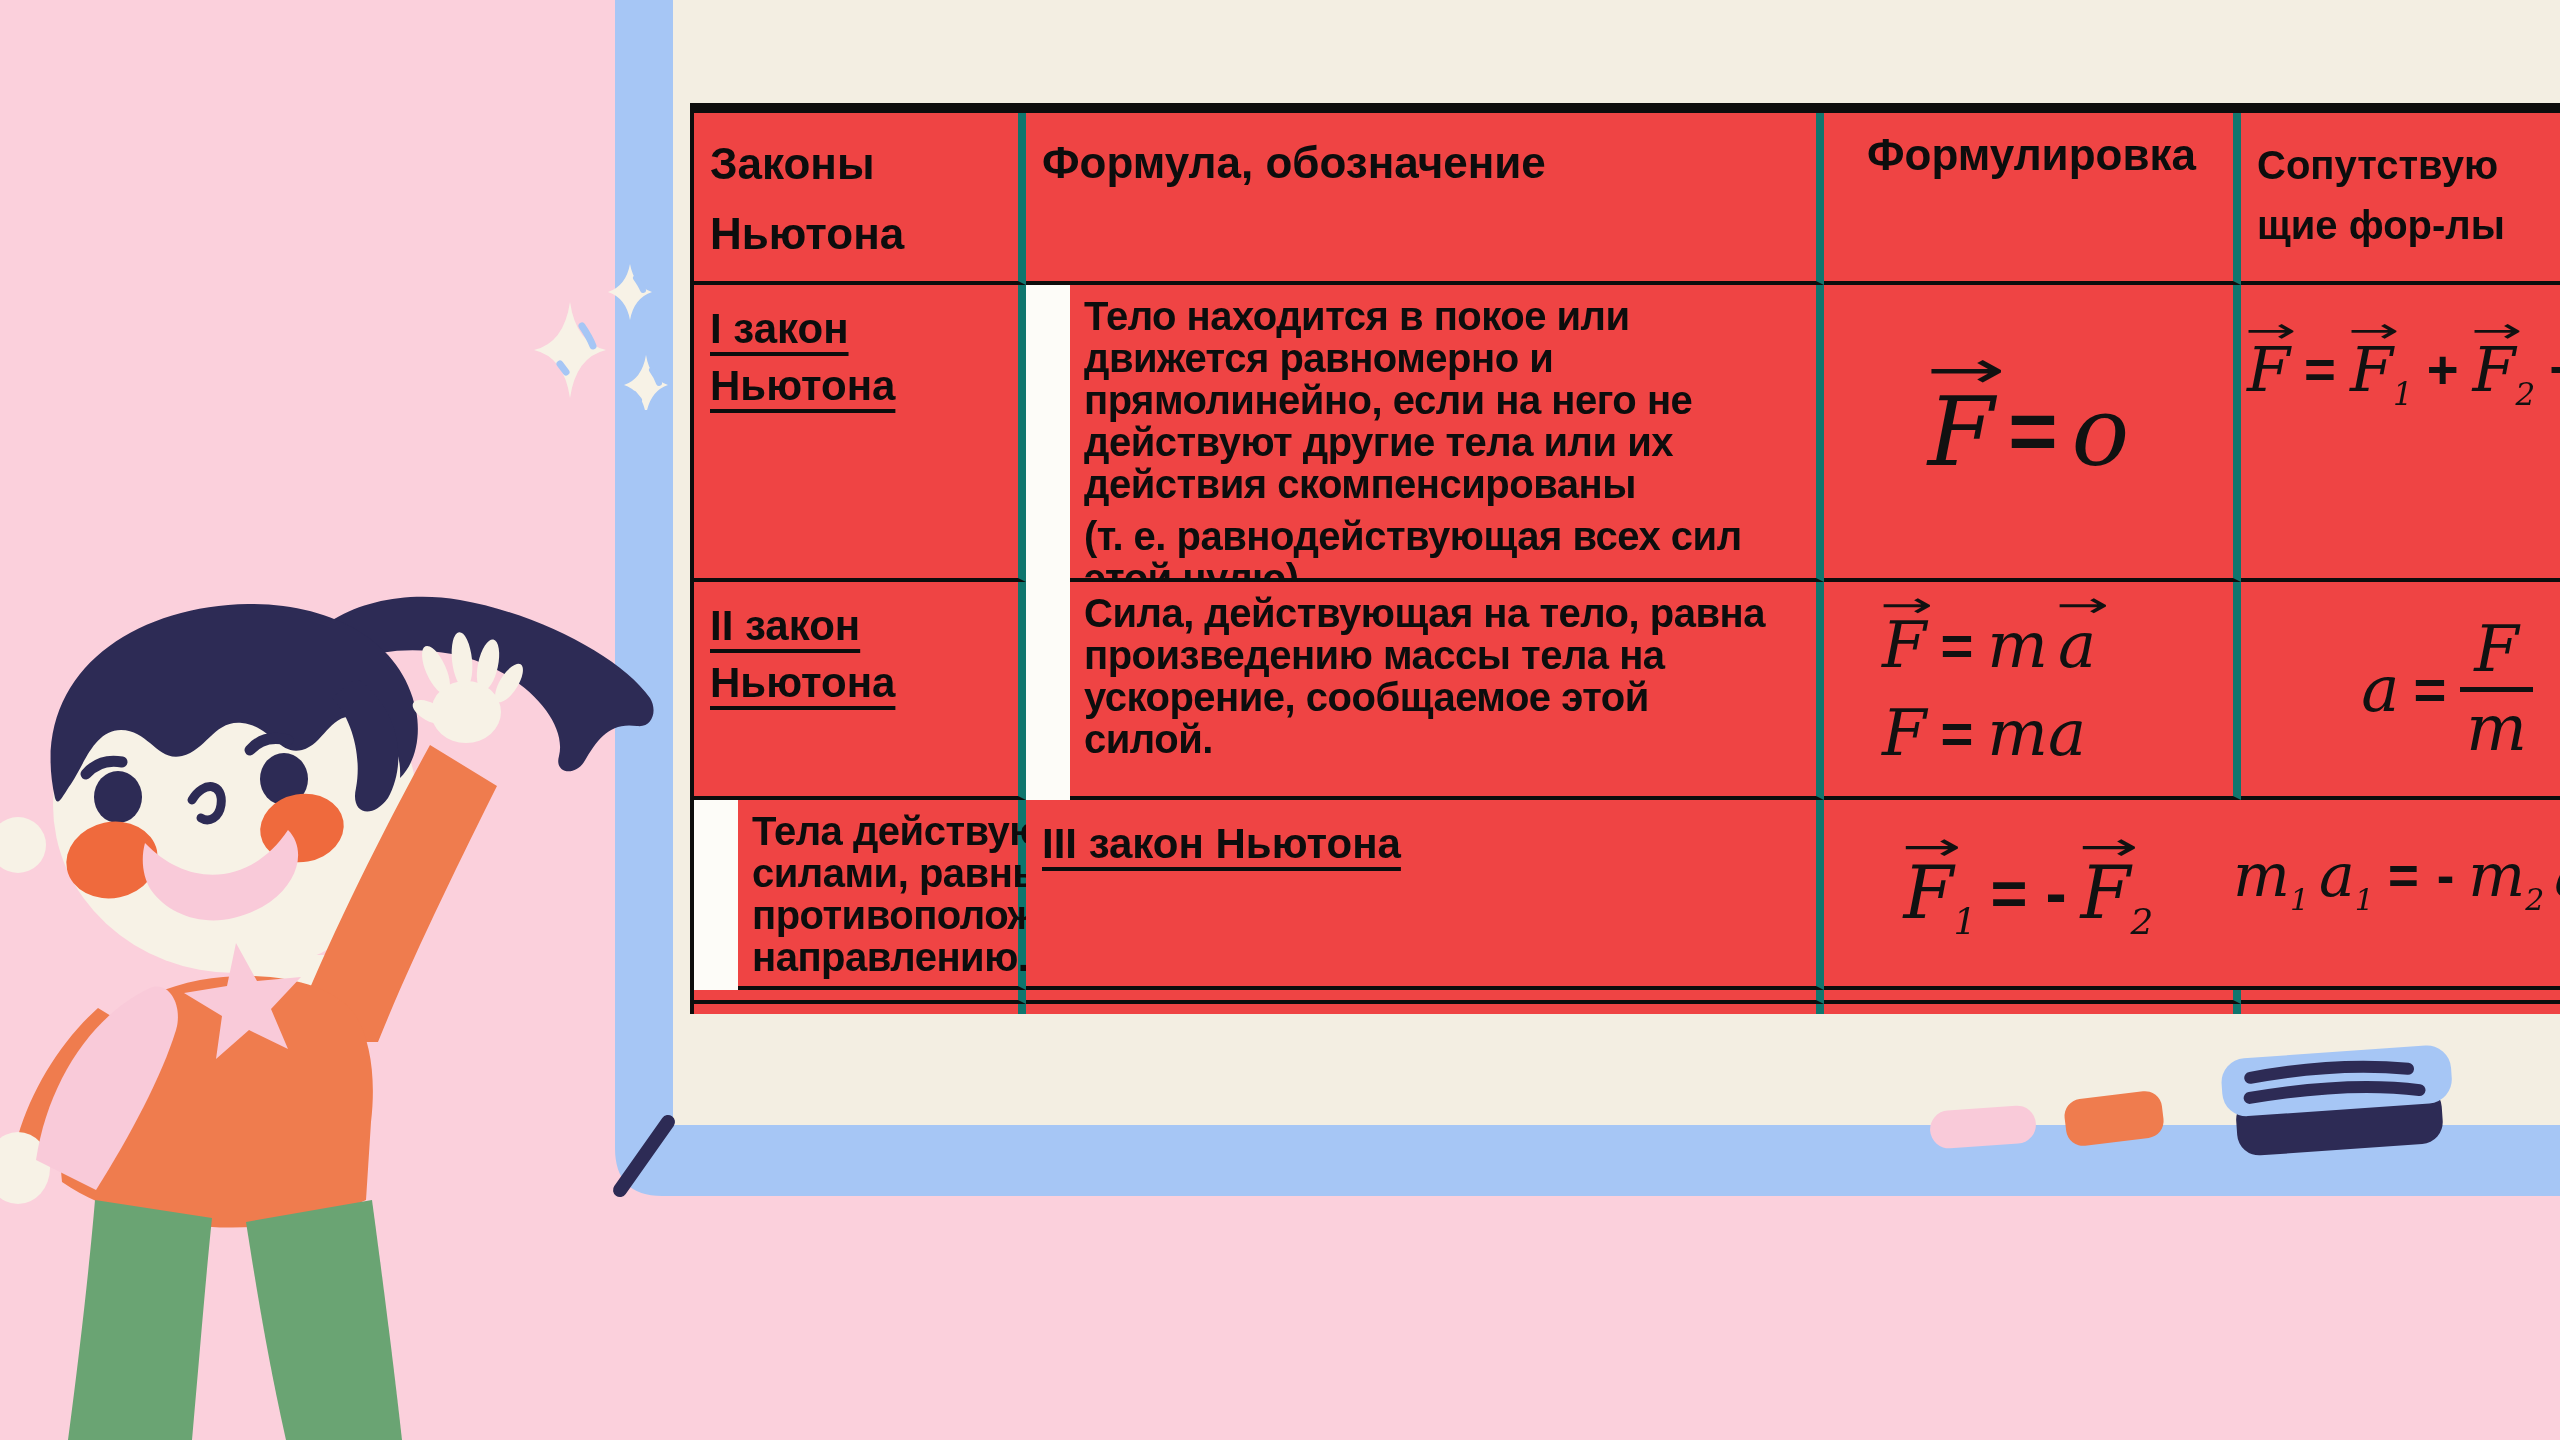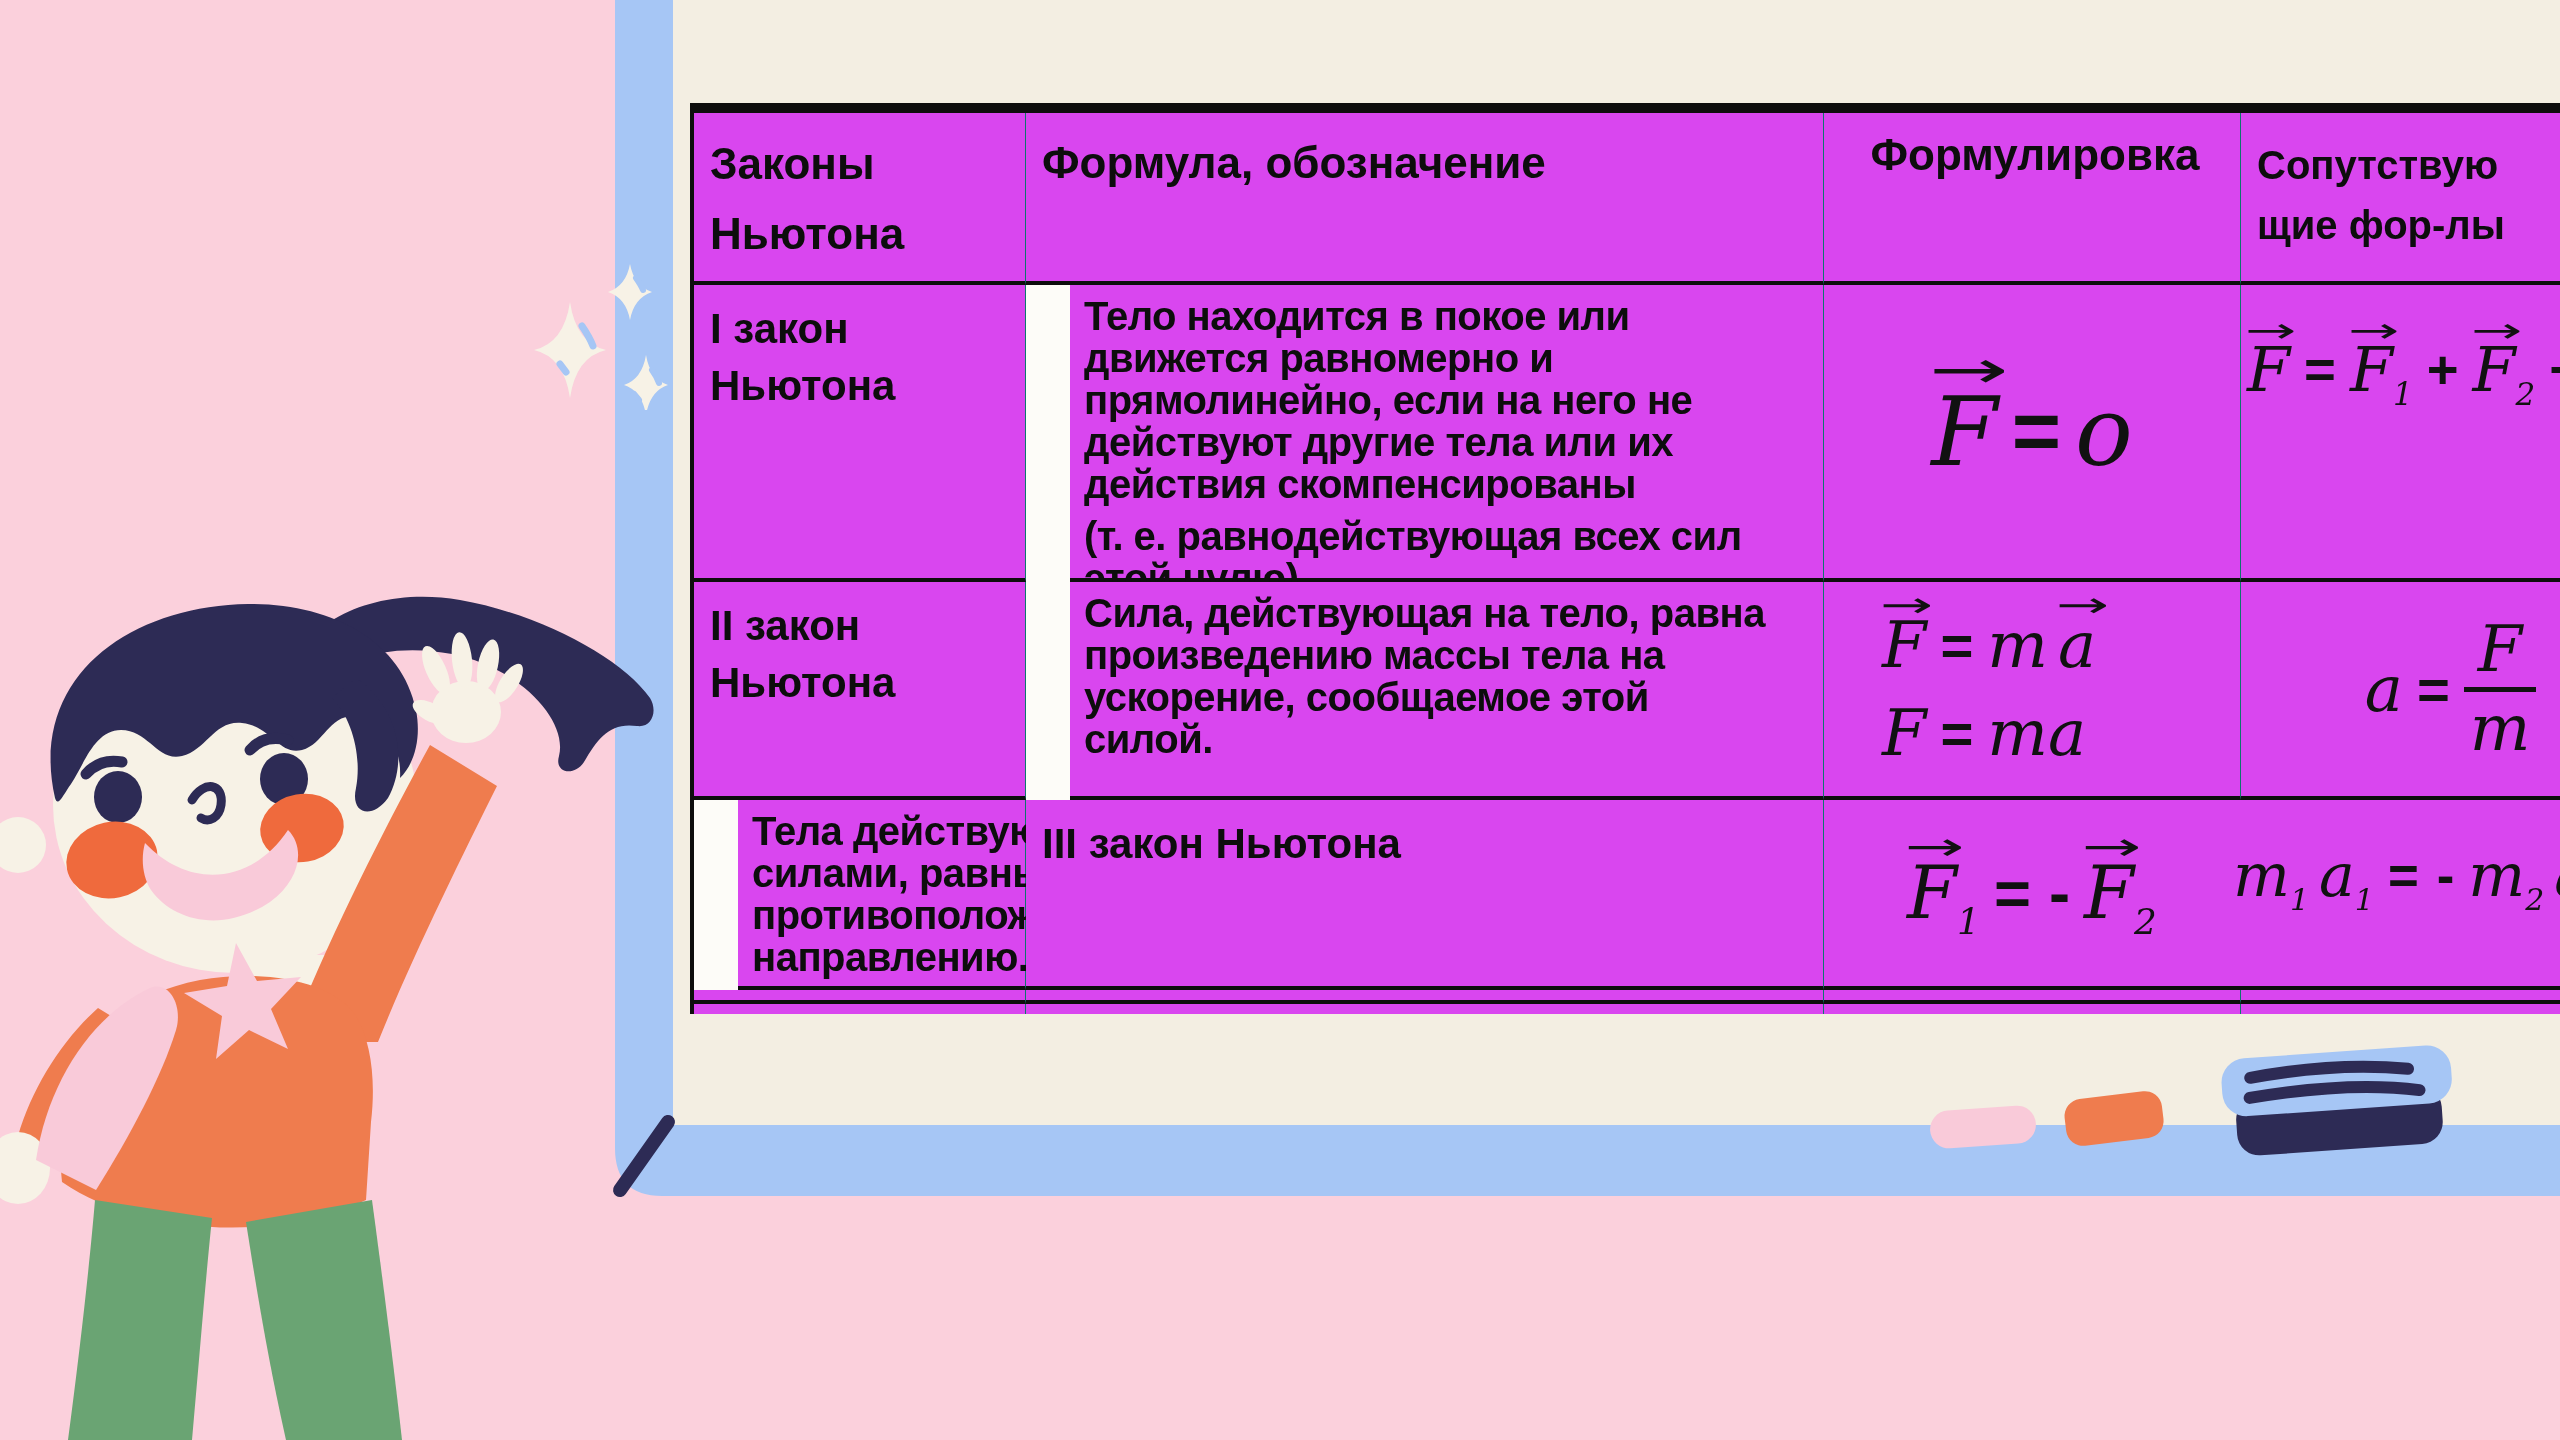--- a/index.html
+++ b/index.html
@@ -12,29 +12,29 @@
 
   
   .tbl{
     position:absolute;left:690px;top:103px;width:1967px;
     display:grid;
     grid-template-columns:332px 798px 417px 420px;
     grid-template-rows:172px 297px 218px 190px 14px 10px;
     border-left:4px solid #0d0d0d;border-top:10px solid #0d0d0d;
     background:#fdfcf8;color:#0d0d0d;
   }
-  .cell{box-sizing:border-box;border-right:1px solid #0f766e;border-bottom:4px solid #0d0d0d;background:#d946ef;overflow:visible;}
+  .cell{box-sizing:border-box;border-right:8px solid #0f766e;border-bottom:4px solid #0d0d0d;background:#ef4444;overflow:visible;}
   .nob{border-bottom:none;}
   .c-h{font-weight:bold;font-size:44px;padding:16px 10px 0 16px;line-height:1.6;}
   .c-h2{text-align:center;line-height:1.2;padding-top:16px;}
   .c-h3{line-height:1.55;}
   .c-h4{font-size:40px;padding-top:22px;line-height:1.5;}
   .c-h4 span{display:inline-block;max-width:262px;word-break:break-all;}
   .c-law{font-weight:bold;font-size:42px;line-height:1.35;padding:16px 8px 0 16px;}
-  .c-law span{text-decoration-thickness:4px;text-underline-offset:9px;text-align:center;}
+  .c-law span{text-decoration:underline;text-decoration-thickness:4px;text-underline-offset:9px;text-align:center;}
   .c-text{font-weight:bold;font-size:40px;line-height:42px;letter-spacing:-0.5px;padding:10px 10px 0 14px;margin-left:44px;}
   .c-text p{margin:0;width:690px;}
   .c-text p + p{margin-top:10px;}
 
   
   .fx{display:flex;flex-direction:column;justify-content:center;align-items:center;color:#111;}
   .f-line{display:flex;align-items:center;gap:10px;white-space:nowrap;}
   .f-line + .f-line{margin-top:14px;}
   .tok{display:inline-block;}
   .it,.vec .ch,.plain,.frac{font-family:"DejaVu Serif",serif;font-style:italic;}

